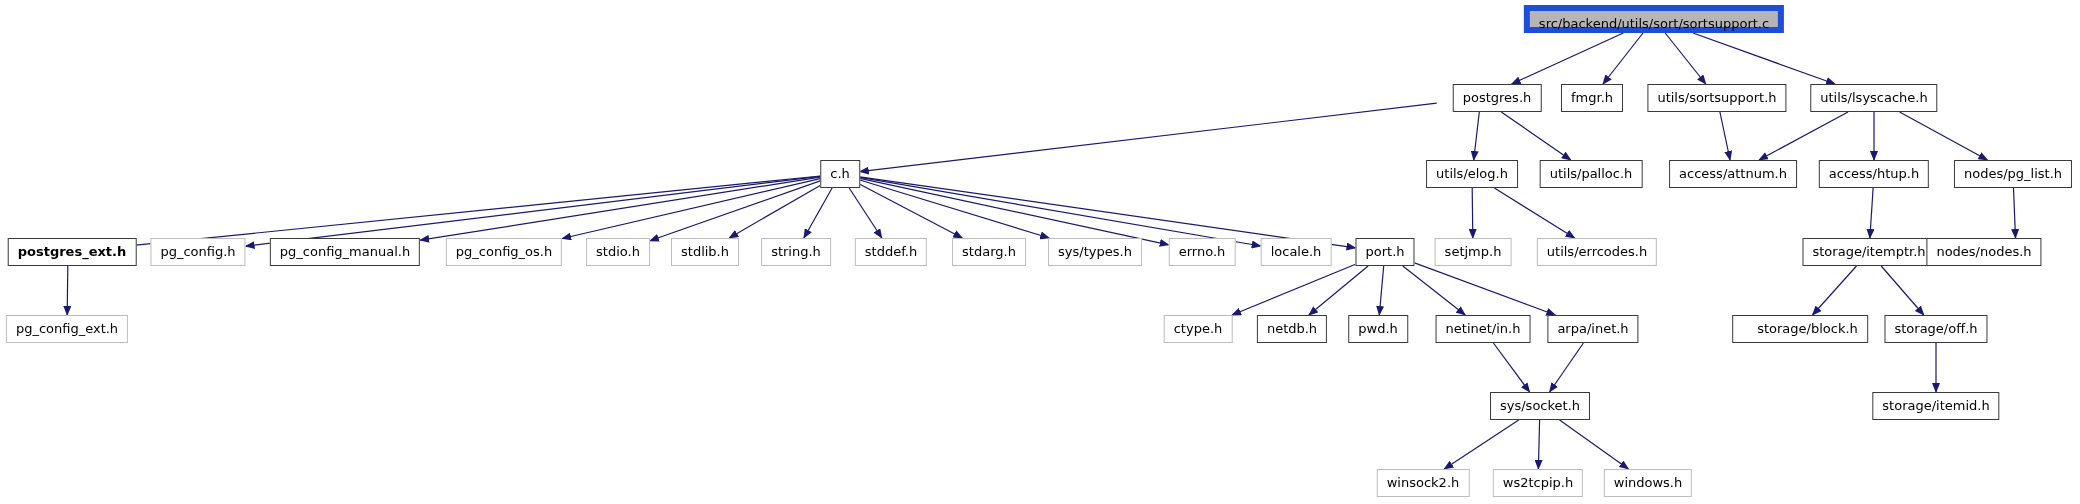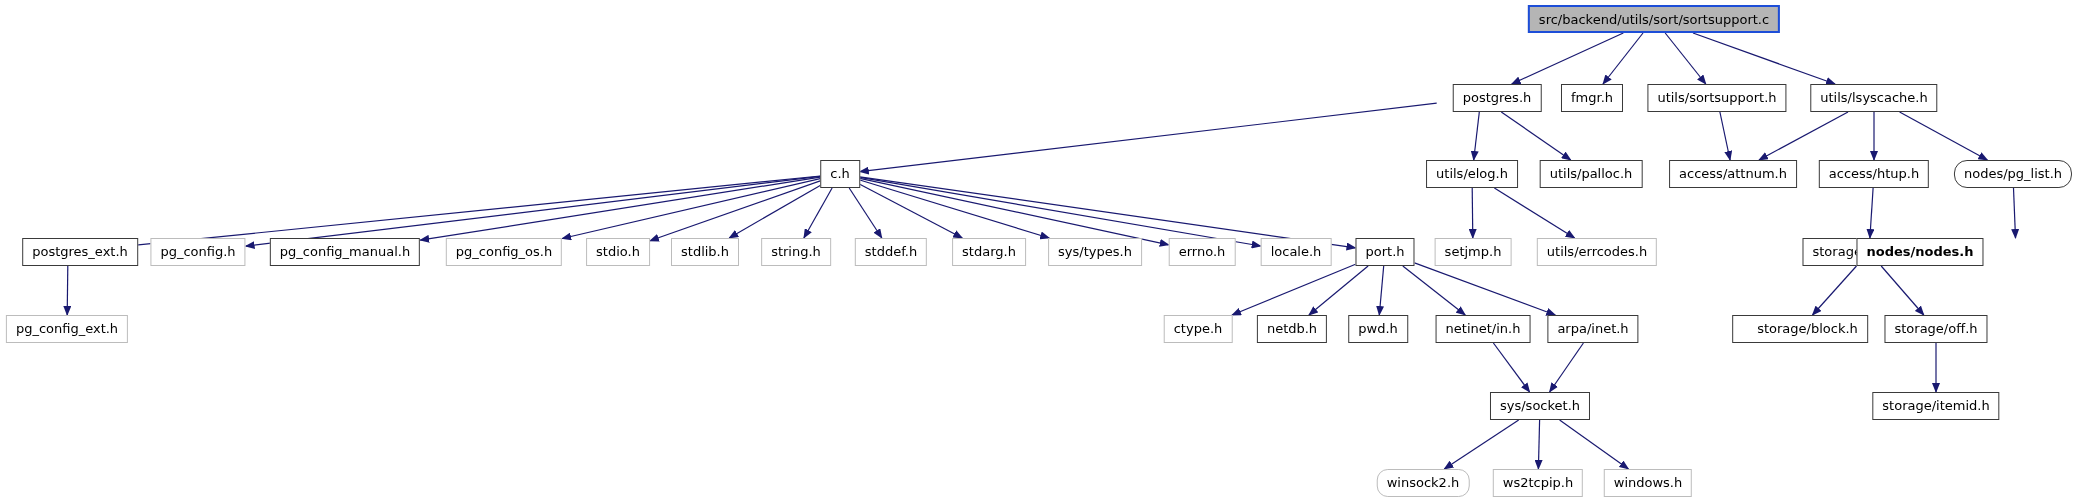--- a/index.html
+++ b/index.html
@@ -37,21 +37,21 @@
   }
   .node.linked {
     border: 1.5px solid #3a3a3a;
     cursor: pointer;
   }
   .node.plain {
     border: 1px solid #bcbcbc;
   }
   .node.main {
     background: #b5b5b5;
-    border: 2px solid #1d4ed8;
+    border: 6px solid #1d4ed8;
   }
 </style>
 </head>
 <body>
 
 <div id="canvas">
   <svg id="edge-layer" width="2080" height="504" viewBox="0 0 2080 504" xmlns="http://www.w3.org/2000/svg">
       <defs>
         <marker id="arrow" markerWidth="10" markerHeight="8" refX="9" refY="4" orient="auto" markerUnits="userSpaceOnUse">
           <path d="M0,0 L10,4 L0,8 z" fill="#191970"></path>
@@ -104,45 +104,45 @@
       <div class="node main" style="left: 1654px; top: 5px; background: rgb(181, 181, 181);">src/backend/utils/sort/sortsupport.c</div>
       <div class="node linked" style="left: 1481px; top: 84px; margin-left: 16px;">postgres.h</div>
       <div class="node linked" style="left: 1592px; top: 84px;">fmgr.h</div>
       <div class="node linked" style="left: 1717px; top: 84px;">utils/sortsupport.h</div>
       <div class="node linked" style="left: 1874px; top: 84px;">utils/lsyscache.h</div>
       <div class="node linked" style="left: 840px; top: 160px;">c.h</div>
       <div class="node linked" style="left: 1472px; top: 160px;">utils/elog.h</div>
       <div class="node linked" style="left: 1591px; top: 160px;">utils/palloc.h</div>
       <div class="node linked" style="left: 1733px; top: 160px;">access/attnum.h</div>
       <div class="node linked" style="left: 1874px; top: 160px;">access/htup.h</div>
-      <div class="node linked" style="left: 2013px; top: 160px; border-radius: 13px;">nodes/pg_list.h</div>
-      <div class="node linked" style="left: 80px; top: 238px;">postgres_ext.h</div>
+      <div class="node linked" style="left: 2013px; top: 160px;">nodes/pg_list.h</div>
+      <div class="node linked" style="left: 72px; top: 238px; font-weight: bold;">postgres_ext.h</div>
       <div class="node plain" style="left: 198px; top: 238px;">pg_config.h</div>
       <div class="node linked" style="left: 345px; top: 238px;">pg_config_manual.h</div>
       <div class="node plain" style="left: 504px; top: 238px;">pg_config_os.h</div>
       <div class="node plain" style="left: 618px; top: 238px;">stdio.h</div>
       <div class="node plain" style="left: 705px; top: 238px;">stdlib.h</div>
       <div class="node plain" style="left: 796px; top: 238px;">string.h</div>
       <div class="node plain" style="left: 891px; top: 238px;">stddef.h</div>
       <div class="node plain" style="left: 989px; top: 238px;">stdarg.h</div>
       <div class="node plain" style="left: 1095px; top: 238px;">sys/types.h</div>
       <div class="node plain" style="left: 1202px; top: 238px;">errno.h</div>
       <div class="node plain" style="left: 1296px; top: 238px;">locale.h</div>
       <div class="node linked" style="left: 1385px; top: 238px;">port.h</div>
       <div class="node plain" style="left: 1473px; top: 238px;">setjmp.h</div>
       <div class="node plain" style="left: 1597px; top: 238px;">utils/errcodes.h</div>
       <div class="node linked" style="left: 1869px; top: 238px;">storage/itemptr.h</div>
-      <div class="node linked" style="left: 1920px; top: 238px; font-weight: bold;">nodes/nodes.h</div>
+      <div class="node linked" style="left: 1984px; top: 238px;">nodes/nodes.h</div>
       <div class="node plain" style="left: 67px; top: 315px;">pg_config_ext.h</div>
       <div class="node plain" style="left: 1198px; top: 315px;">ctype.h</div>
       <div class="node linked" style="left: 1292px; top: 315px; text-align: center;">netdb.h</div>
       <div class="node linked" style="left: 1378px; top: 315px;">pwd.h</div>
       <div class="node linked" style="left: 1483px; top: 315px;">netinet/in.h</div>
       <div class="node linked" style="left: 1593px; top: 315px;">arpa/inet.h</div>
       <div class="node linked" style="left: 1800px; top: 315px; padding-left: 24px;">storage/block.h</div>
       <div class="node linked" style="left: 1936px; top: 315px;">storage/off.h</div>
       <div class="node linked" style="left: 1540px; top: 392px;">sys/socket.h</div>
       <div class="node linked" style="left: 1936px; top: 392px;">storage/itemid.h</div>
-      <div class="node plain" style="left: 1423px; top: 469px; border-radius: 11px;">winsock2.h</div>
+      <div class="node plain" style="left: 1423px; top: 469px;">winsock2.h</div>
       <div class="node plain" style="left: 1538px; top: 469px;">ws2tcpip.h</div>
       <div class="node plain" style="left: 1648px; top: 469px;">windows.h</div>
     </div>
 </div>
 
 </body></html>

